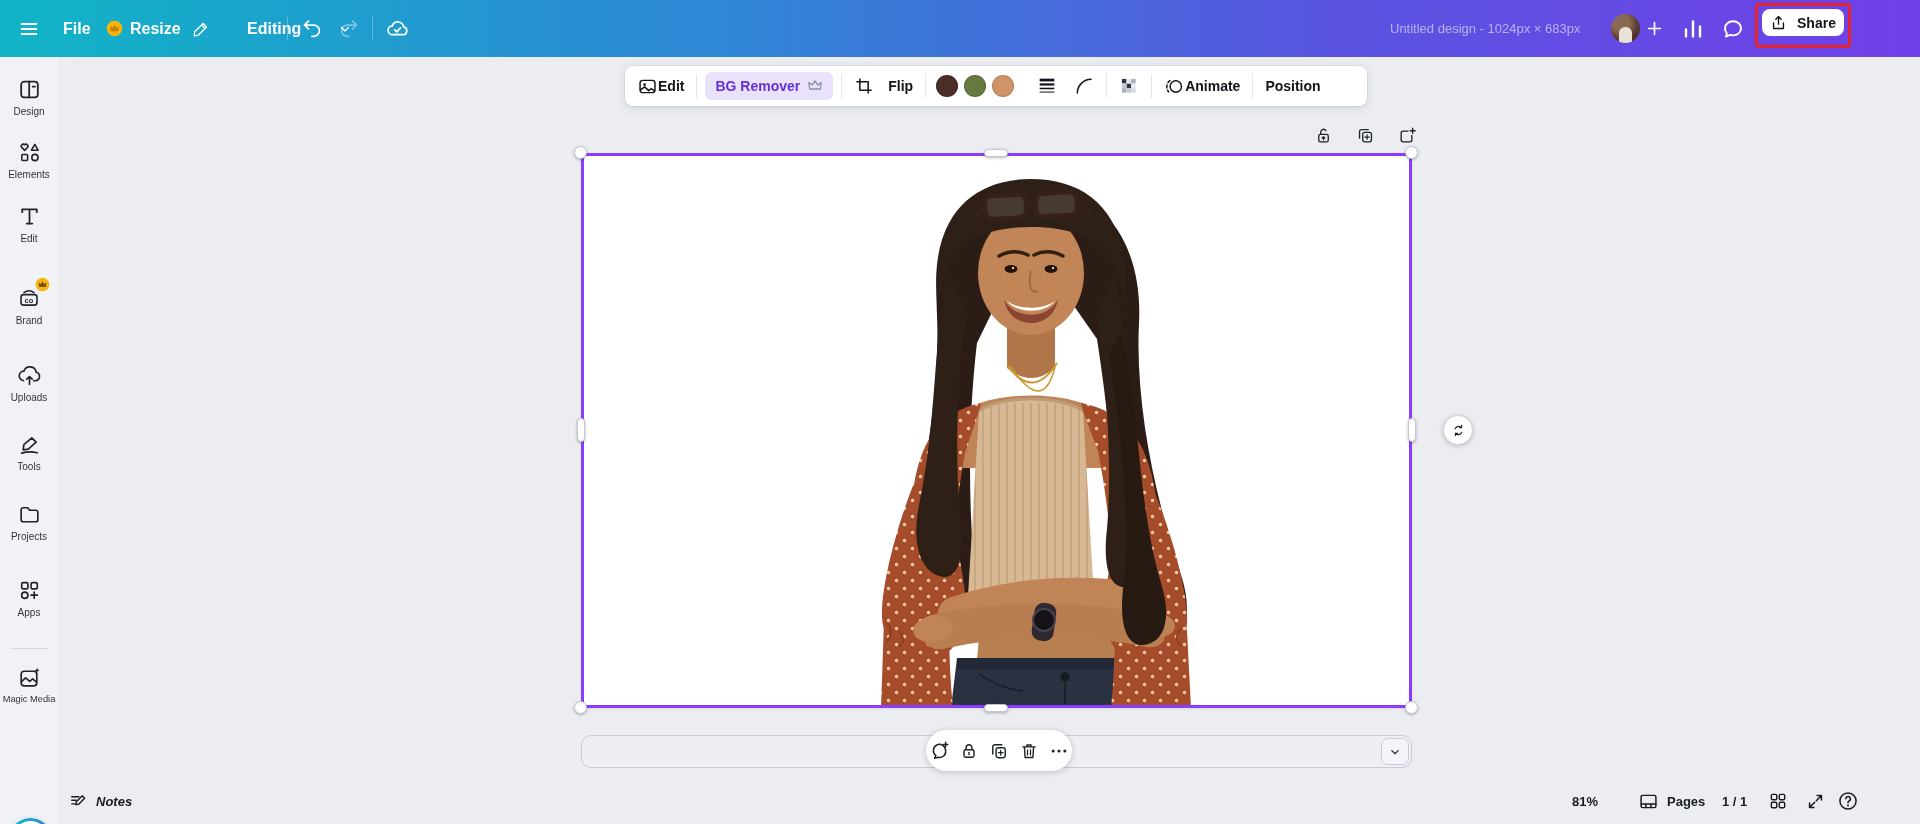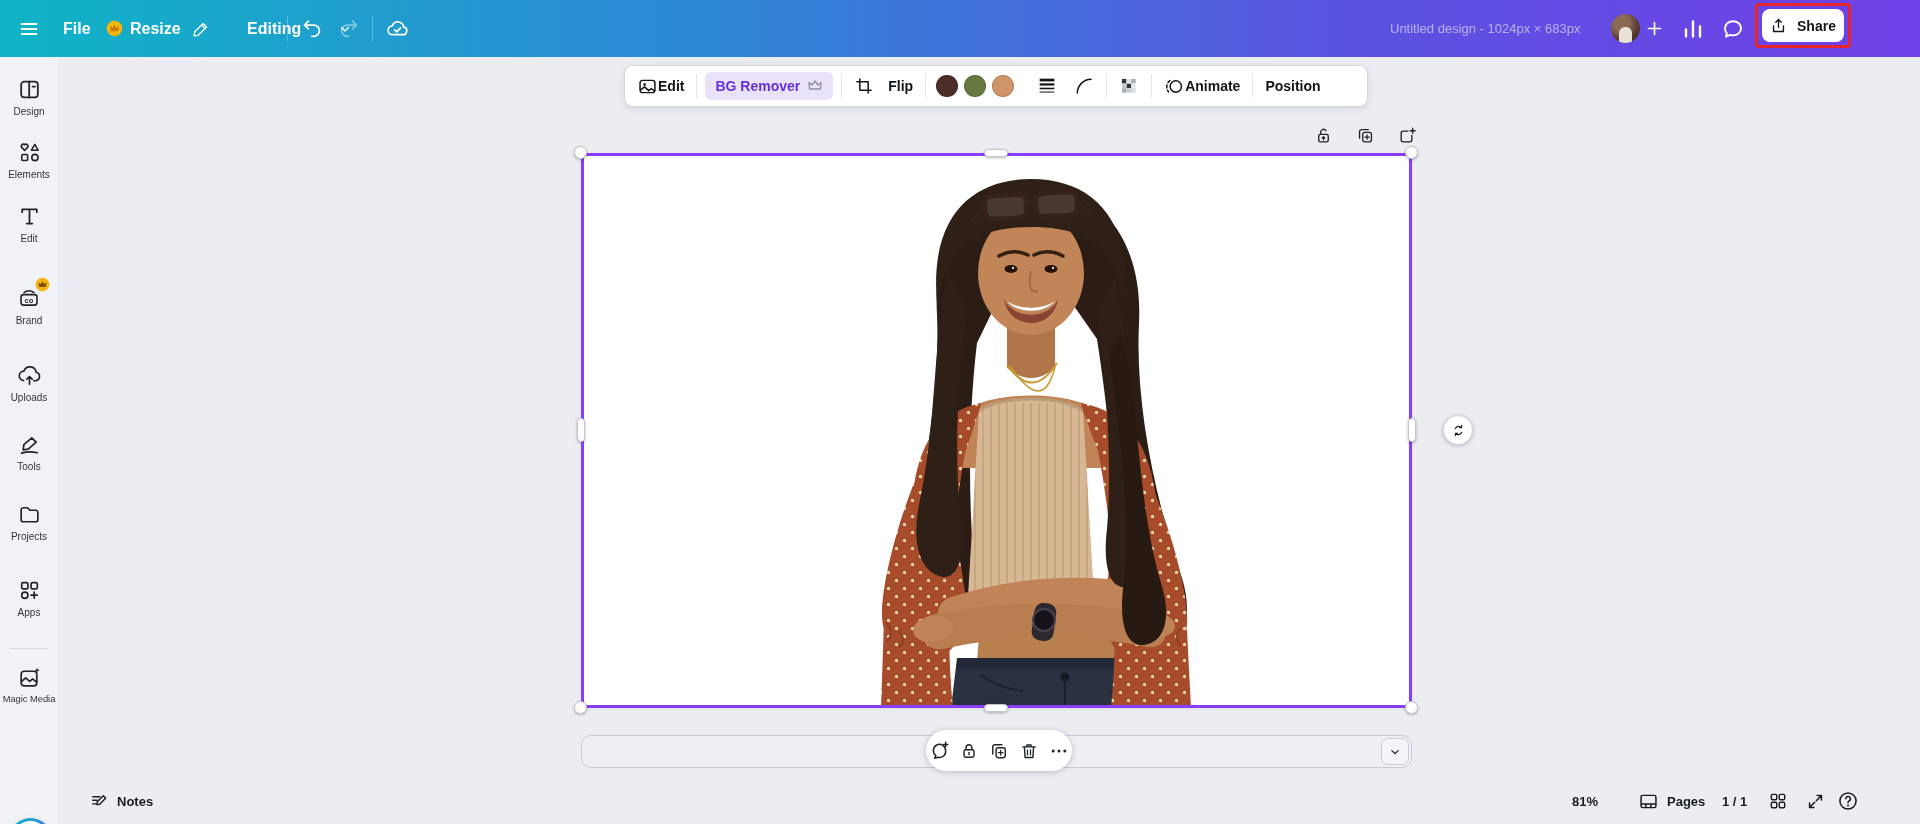--- a/index.html
+++ b/index.html
@@ -10,21 +10,21 @@
   .header { position:absolute; left:0; top:0; width:1920px; height:57px;
     background:linear-gradient(90deg,#10b4c6 0%,#2f86d6 38%,#5a53e0 70%,#7040e8 100%); z-index:50; }
   .h-item { position:absolute; top:0; height:57px; display:flex; align-items:center; gap:7px; color:#fff;
     font-size:16px; font-weight:700; cursor:pointer; }
   .h-div { position:absolute; top:16px; width:1px; height:25px; background:rgba(255,255,255,.28); }
   .h-title { position:absolute; top:0; height:57px; display:flex; align-items:center; color:rgba(255,255,255,.55);
     font-size:13px; font-weight:400; }
   .avatar { position:absolute; width:29px; height:29px; border-radius:50%; top:14px;
     background:radial-gradient(circle at 35% 30%, #8a6a52 0 30%, #5a3a30 60%, #3a2420 100%); overflow:hidden; cursor:pointer; }
   .avatar::after { content:""; position:absolute; left:8px; top:13px; width:13px; height:16px; border-radius:6px 6px 0 0; background:#e8e2d6; }
-  .share-btn { position:absolute; left:1762px; top:9px; width:82px; height:33px; background:#fff; border-radius:8px;
+  .share-btn { position:absolute; left:1762px; top:9px; width:82px; height:27px; background:#fff; border-radius:8px;
     display:flex; align-items:center; justify-content:center; gap:10px; color:#10151a; font-size:14px; font-weight:700; cursor:pointer; }
   .share-highlight { position:absolute; left:1755px; top:3px; width:96px; height:45px; border:3px solid #e6242b; border-radius:4px; z-index:60; pointer-events:none; }
 
   
   .rail { position:absolute; left:0; top:57px; width:58px; height:767px; background:#f1f2f6; z-index:40; }
   .rail-item { position:absolute; left:0; width:58px; display:flex; flex-direction:column; align-items:center; gap:4px; cursor:pointer; }
   .rail-item .lbl { font-size:10px; color:#30353a; white-space:nowrap; }
   .rail-item.mm .lbl { font-size:9.3px; }
   .rail-div { position:absolute; left:10px; width:38px; height:1px; background:#d7dade; }
   .ai-fab { position:absolute; left:9px; top:761px; width:43px; height:43px; border-radius:50%;
@@ -450,21 +450,21 @@
         </svg>
     </div>
   </div>
   <div class="chev-btn">
     <svg width="14" height="14" viewBox="0 0 24 24">
         <path d="M6.5 9.5l5.5 5.5 5.5-5.5" fill="none" stroke="#1f2428" stroke-width="2" stroke-linecap="round" stroke-linejoin="round"></path>
       </svg>
   </div>
 
   <div class="status">
-    <div class="st-item" style="left:90px;">
+    <div class="st-item" style="left:69px;font-style:italic;">
       <svg width="19" height="19" viewBox="0 0 24 24">
           <path d="M3.5 6h9M3.5 10.5h5.5M3.5 15h4" stroke="#171c21" stroke-width="1.8" stroke-linecap="round"></path>
           <path d="M16.8 4.8l3 3L12.2 15.4l-3.6.6.6-3.6z" fill="none" stroke="#171c21" stroke-width="1.8" stroke-linejoin="round"></path>
         </svg>
       <span>Notes</span>
     </div>
 
     <div class="st-item" style="left:1572px;">
       <span>81%</span>
     </div>

